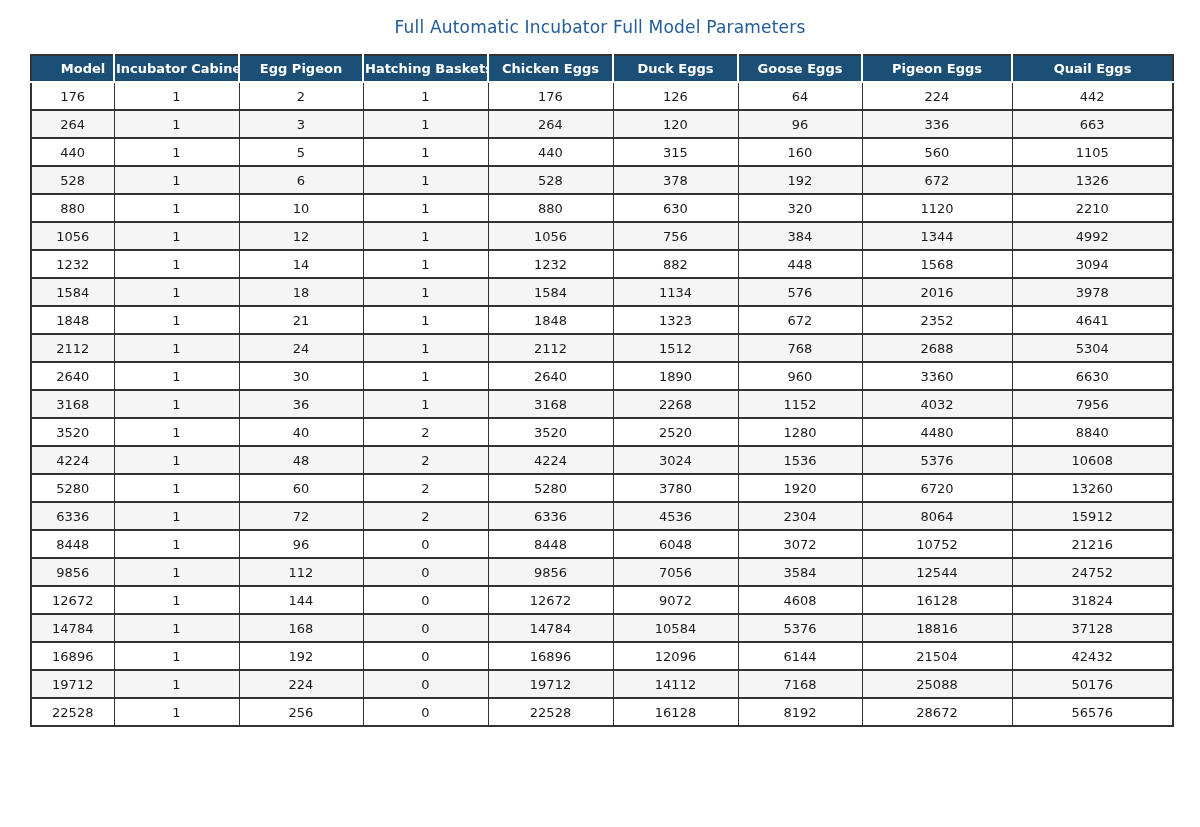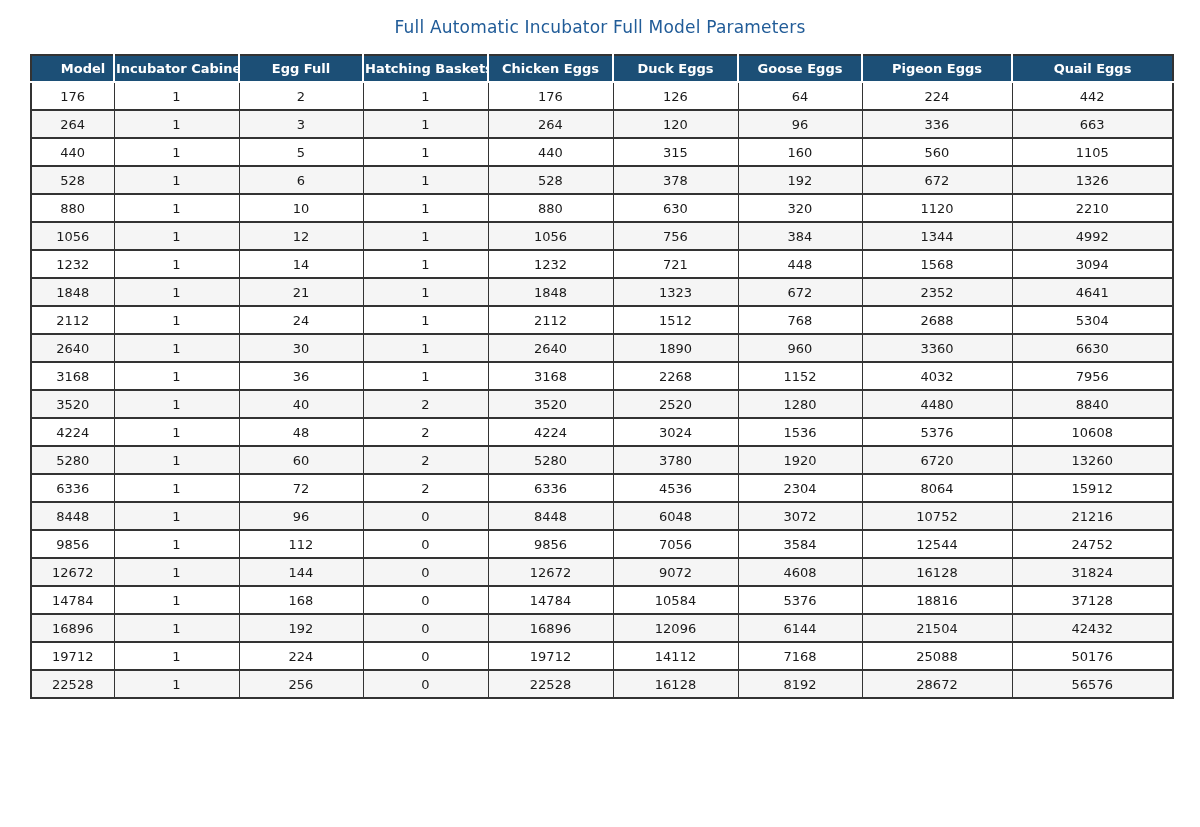--- a/index.html
+++ b/index.html
@@ -84,21 +84,21 @@
       <col style="width:125px">
       <col style="width:125px">
       <col style="width:124px">
       <col style="width:150px">
       <col style="width:161px">
     </colgroup>
     <thead>
       <tr id="header-row">
           <th>Model</th>
           <th>Incubator Cabinets</th>
-          <th>Egg Full</th>
+          <th>Egg Pigeon</th>
           <th>Hatching Baskets</th>
           <th>Chicken Eggs</th>
           <th>Duck Eggs</th>
           <th>Goose Eggs</th>
           <th>Pigeon Eggs</th>
           <th>Quail Eggs</th>
         </tr>
     </thead>
     <tbody id="table-body">
         <tr>
@@ -166,24 +166,35 @@
           <td>384</td>
           <td>1344</td>
           <td>4992</td>
         </tr>
         <tr>
           <td>1232</td>
           <td>1</td>
           <td>14</td>
           <td>1</td>
           <td>1232</td>
-          <td>721</td>
+          <td>882</td>
           <td>448</td>
           <td>1568</td>
           <td>3094</td>
+        </tr>
+        <tr>
+          <td>1584</td>
+          <td>1</td>
+          <td>18</td>
+          <td>1</td>
+          <td>1584</td>
+          <td>1134</td>
+          <td>576</td>
+          <td>2016</td>
+          <td>3978</td>
         </tr>
         <tr>
           <td>1848</td>
           <td>1</td>
           <td>21</td>
           <td>1</td>
           <td>1848</td>
           <td>1323</td>
           <td>672</td>
           <td>2352</td>

